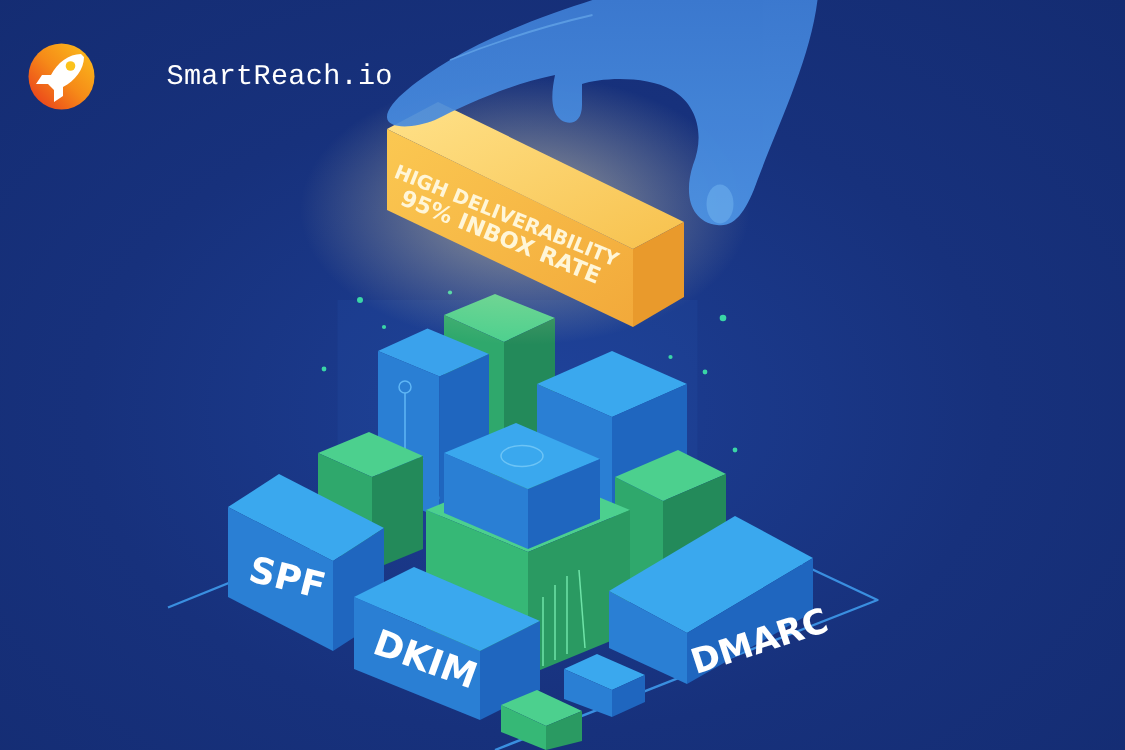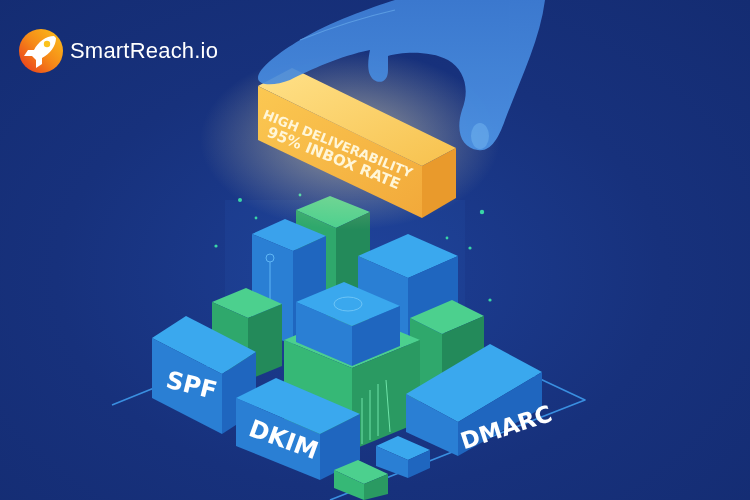--- a/index.html
+++ b/index.html
@@ -1,19 +1,19 @@
 <!DOCTYPE html>
 <html><head>
 <meta charset="utf-8">
 <style>
   html, body { margin:0; padding:0; }
   body { width:750px; height:500px; overflow:hidden; background:#163079; font-family:"Liberation Sans", sans-serif; }
   .stage { position:relative; width:750px; height:500px; background: radial-gradient(ellipse at 48% 55%, #1d3f95 0%, #17317c 55%, #142c72 100%); overflow:hidden; }
   .logo { position:absolute; left:18px; top:28px; display:flex; align-items:center; gap:6px; }
-  .logo-text { color:#ffffff; font-size:22px; letter-spacing:0.2px; font-family:Liberation Sans, sans-serif; }
+  .logo-text { color:#ffffff; font-size:19px; letter-spacing:0.2px; font-family:Liberation Mono, monospace;margin-left:41px; }
   svg.scene { position:absolute; left:0; top:0; }
   .lbl { font-family:"DejaVu Sans", sans-serif; font-weight:bold; fill:#ffffff; }
   .gold { font-family:"DejaVu Sans", sans-serif; font-weight:bold; fill:#fff6d8; }
 </style>
 </head>
 <body>
 
 <div class="stage">
 
   <svg class="scene" width="750" height="500" viewBox="0 0 750 500">

